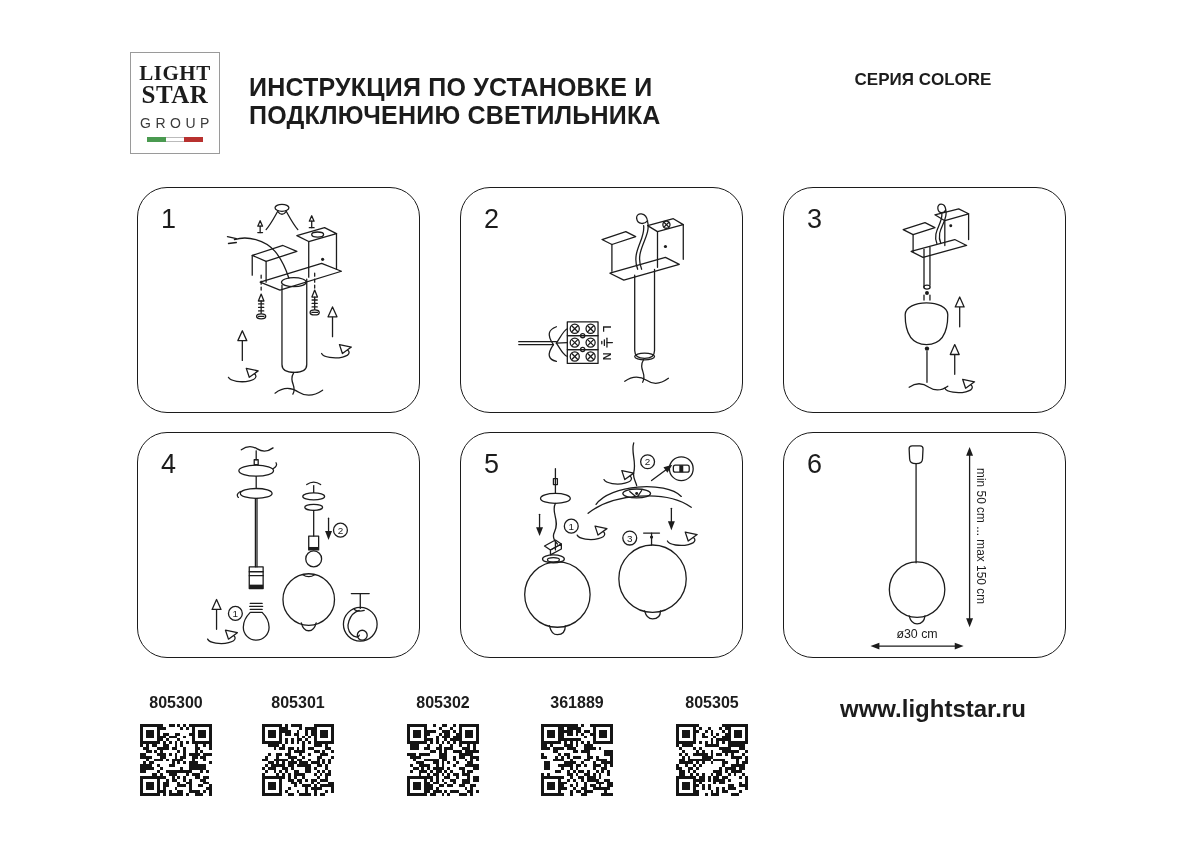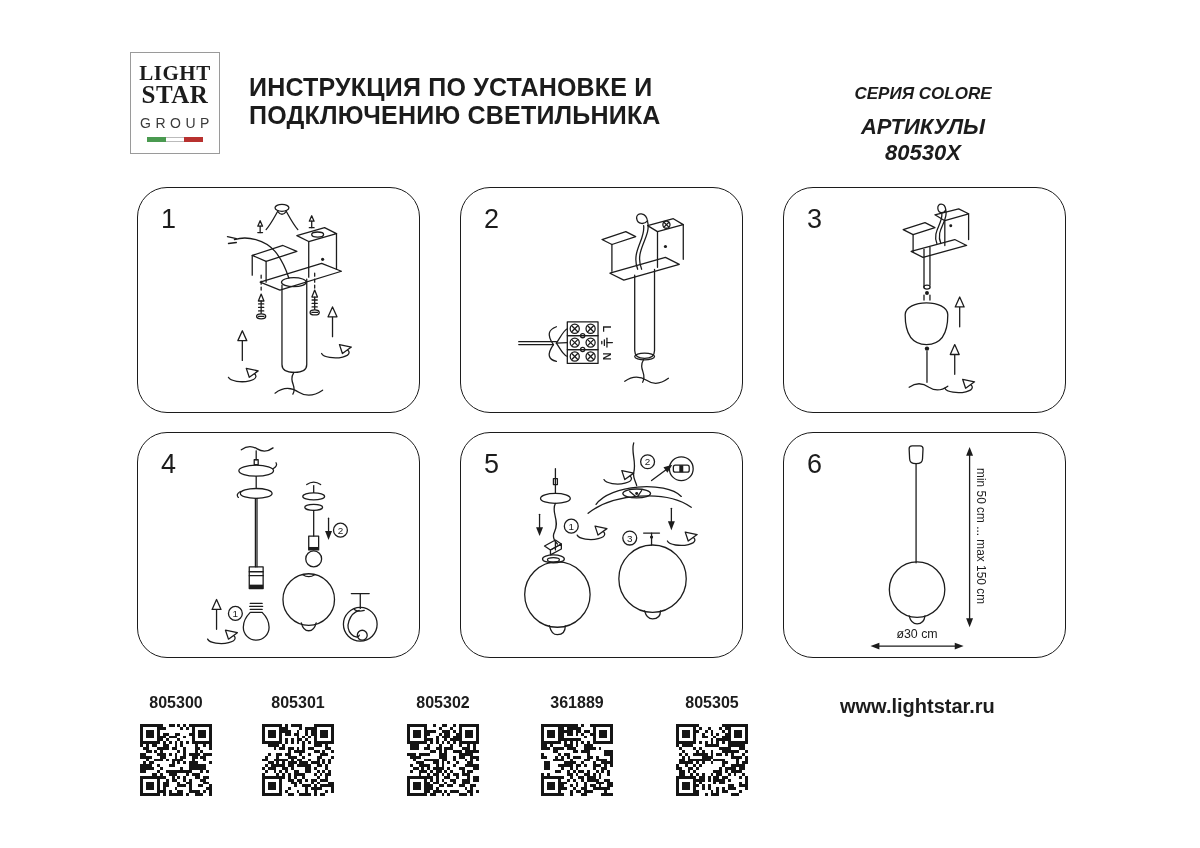--- a/index.html
+++ b/index.html
@@ -12,42 +12,42 @@
   .logo-light{font-size:21px;}
   .logo-star{font-size:25px;}
   .logo-group{font-size:14px;letter-spacing:4.5px;color:#3a3a3a;margin-top:9px;margin-left:4px;}
   .flag{display:flex;width:56px;height:5px;margin-top:6px;}
   .flag span{flex:1;}
   .flag .fg{background:#4a9a50;}
   .flag .fw{background:#fff;border-top:1px solid #bbb;border-bottom:1px solid #bbb;}
   .flag .fr{background:#b8312f;}
   .title{position:absolute;left:248px;top:72px;margin:1px;font-size:25px;line-height:28px;
          font-weight:bold;letter-spacing:.2px;}
-  .series-block{position:absolute;left:823px;top:84px;width:200px;text-align:center;font-style:italic;}
+  .series-block{position:absolute;left:823px;top:70px;width:200px;text-align:center;}
   .series{font-size:17px;font-weight:bold;}
   .articles{font-size:22px;font-weight:bold;margin-top:10px;}
   
   .panels{position:absolute;left:137px;top:187px;display:grid;
           grid-template-columns:repeat(3,283px);grid-auto-rows:226px;column-gap:40px;row-gap:19px;}
   .panel{position:relative;border:1.5px solid #1c1c1c;border-radius:30px;background:#fff;}
   .step-num{position:absolute;left:23px;top:16px;font-size:27px;color:#1c1c1c;}
   .panel svg.draw{position:absolute;left:0;top:0;width:100%;height:100%;}
   .panel svg line,.panel svg path,.panel svg circle,.panel svg ellipse,
   .panel svg rect,.panel svg polygon,.panel svg polyline,
   .sym line,.sym path,.sym circle,.sym ellipse,.sym rect,.sym polygon{
       stroke:#1c1c1c;stroke-width:1.3;fill:none;stroke-linecap:round;stroke-linejoin:round;}
   .panel svg .f,.sym .f{fill:#1c1c1c;stroke:none;}
   .panel svg .w,.sym .w{fill:#fff;}
   .panel svg .dash{stroke-dasharray:3 3;}
   .panel svg text{fill:#1c1c1c;stroke:none;font-family:"Liberation Sans",sans-serif;}
   
   .article-block{position:absolute;top:694px;width:96px;text-align:center;}
   .article-num{font-size:16px;font-weight:bold;}
   .qr{width:72px;height:72px;margin:12px auto 0 auto;}
-  .website{position:absolute;left:840px;top:695px;font-size:20px;font-weight:bold;}
+  .website{position:absolute;left:840px;top:695px;font-size:24px;font-weight:bold;}
   .defs-holder{position:absolute;width:0;height:0;overflow:hidden;}
 </style>
 </head>
 <body>
 
 <div class="page">
 
   <svg class="defs-holder sym" aria-hidden="true">
     <defs>
       <g id="uarr">
@@ -90,21 +90,20 @@
       </div>
   </div>
 
   <h1 class="title">
     <span>ИНСТРУКЦИЯ ПО УСТАНОВКЕ И</span><br>
     <span>ПОДКЛЮЧЕНИЮ СВЕТИЛЬНИКА</span>
   </h1>
 
   <div class="series-block">
     <div class="series">СЕРИЯ COLORE</div>
-    <div class="articles">АРТИКУЛЫ 80530X</div>
   </div>
 
   <main class="panels">
 
     <section class="panel">
       <div class="step-num">1</div>
       <svg class="draw" viewBox="0 0 283 226">
         <g>
           <ellipse cx="145" cy="20" rx="7" ry="3.5"></ellipse>
           <path d="M141,23 C137,30 134,36 129,42"></path>

